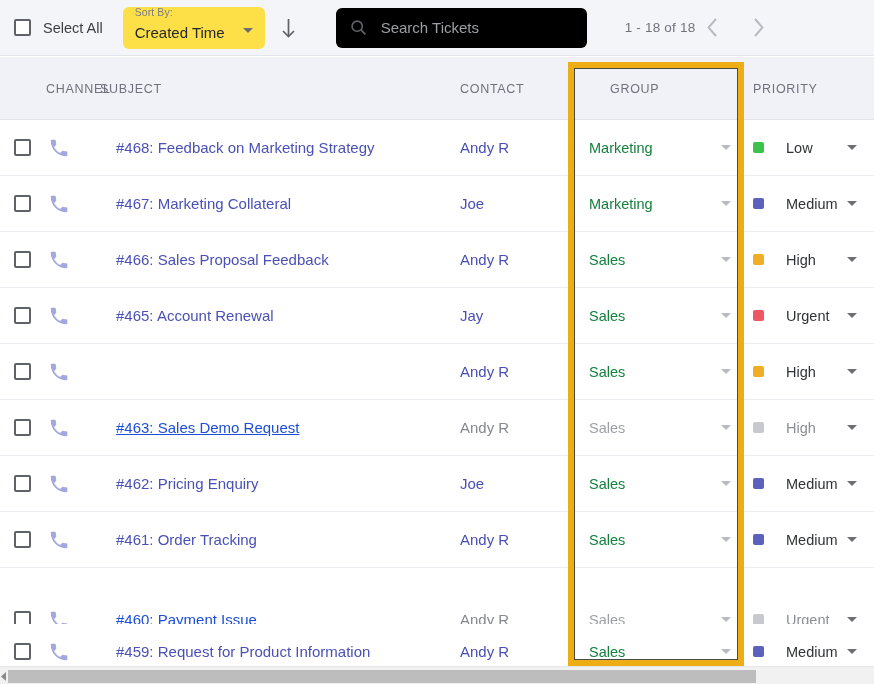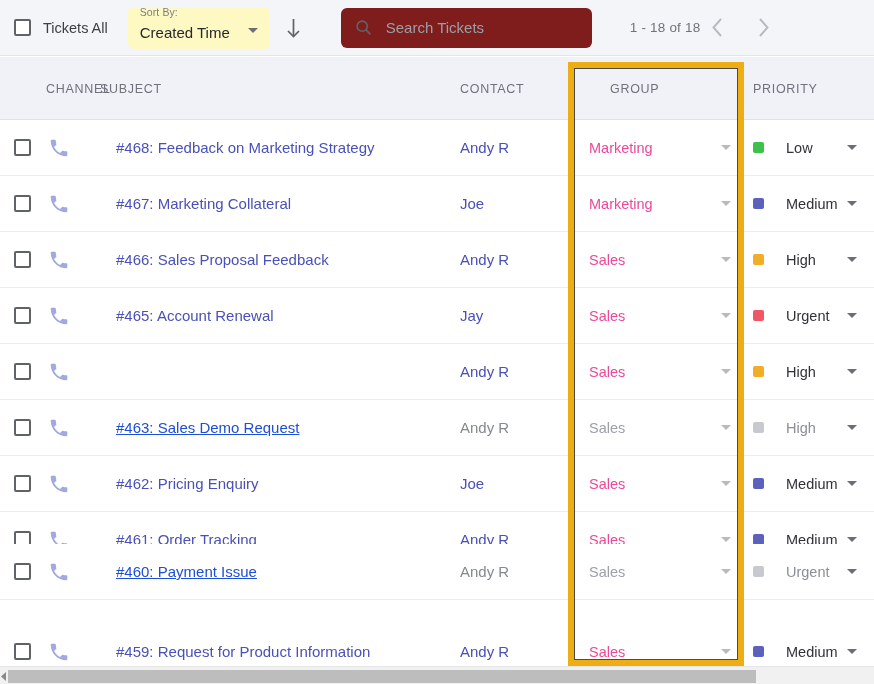--- a/index.html
+++ b/index.html
@@ -29,21 +29,21 @@
   }
   .select-all-label {
     margin-left: 12px;
     font-size: 14.5px; color: #3c4043;
   }
 
   .sortwrap { position: relative; margin-left: 20px; }
   .sortfield {
     position: relative;
     width: 142px; height: 42px;
-    background: #fef9c3;
+    background: #fde047;
     border-radius: 6px;
     display: flex; align-items: center;
     padding: 0 8px 0 12px;
   }
   .sortlabel {
     position: absolute; top: -1px; left: 12px;
     font-size: 10.5px; color: #7a7d85;
     background: transparent;
     letter-spacing: .1px;
   }
@@ -60,21 +60,21 @@
   }
   .sortdir {
     margin-left: 12px;
     width: 24px; height: 26px;
     display: flex; align-items: center; justify-content: center;
   }
 
   .searchbox {
     margin-left: 35px;
     width: 251px; height: 40px;
-    background: #7f1d1d;
+    background: #000000;
     border-radius: 6px;
     display: flex; align-items: center;
     padding-left: 14px;
   }
   .search-ph {
     margin-left: 14px;
     font-size: 15px; color: #9aa0a6;
   }
 
   .pager { margin-left: 38px; display: flex; align-items: center; }
@@ -117,21 +117,21 @@
   .h-chan { left: 46px; }
   .h-subj { left: 100px; }
   .h-cont { left: 460px; }
   .h-grp  { left: 610px; }
   .h-prio { left: 753px; }
 
   .subject { font-size: 15px; color: #4a50b5; white-space: nowrap; }
   .subject.read { color: #1d4ed8; text-decoration: underline; }
   .contact { font-size: 15px; color: #4a50b5; }
   .contact.read { color: #86898f; }
-  .group { font-size: 14.5px; color: #ec4899; }
+  .group { font-size: 14.5px; color: #15803d; }
   .group.read { color: #9da0a7; }
 
   .grpcell { display: flex; align-items: center; width: 150px; }
   .grp-caret {
     margin-left: auto; margin-right: 8px;
     width: 0; height: 0;
     border-left: 5px solid transparent;
     border-right: 5px solid transparent;
     border-top: 5px solid #b7bac1;
   }
@@ -186,21 +186,21 @@
 </style>
 </head>
 <body>
 
 <div id="app">
 
   <div class="toolbar">
 
     <div class="select-all">
       <span class="cbx"></span>
-      <span class="select-all-label">Tickets All</span>
+      <span class="select-all-label">Select All</span>
     </div>
 
     <div class="sortwrap">
       <div class="sortfield">
         <span class="sortlabel">Sort By:</span>
         <span class="sortvalue">Created Time</span>
         <span class="caret-dn"></span>
       </div>
     </div>
 
@@ -465,21 +465,21 @@
           </div>
         </div>
         <div class="cell c-prio">
           <div class="priocell">
             <span class="swatch" style="background:#5c61bb"></span>
             <span class="prio-label">Medium</span>
             <span class="prio-caret"></span>
           </div>
         </div>
       </div>
-      <div class="row" style="top: 544px;">
+      <div class="row" style="top: 592px;">
         <div class="cell c-check">
           <span class="cbx"></span>
         </div>
         <div class="cell c-chan">
           <svg width="22" height="22" viewBox="0 0 24 24">
             <path d="M6.6 10.8c1.4 2.8 3.8 5.2 6.6 6.6l2.2-2.2c.3-.3.7-.4 1-.2 1.2.4 2.4.6 3.7.6.6 0 1 .4 1 1V20c0 .6-.4 1-1 1C10.6 21 3 13.4 3 4c0-.6.4-1 1-1h3.5c.6 0 1 .4 1 1 0 1.3.2 2.5.6 3.7.1.3 0 .7-.2 1l-2.3 2.1z" fill="#a3a8de"></path>
           </svg>
         </div>
         <div class="cell c-subj">
           <span class="subject read">#460: Payment Issue</span>

